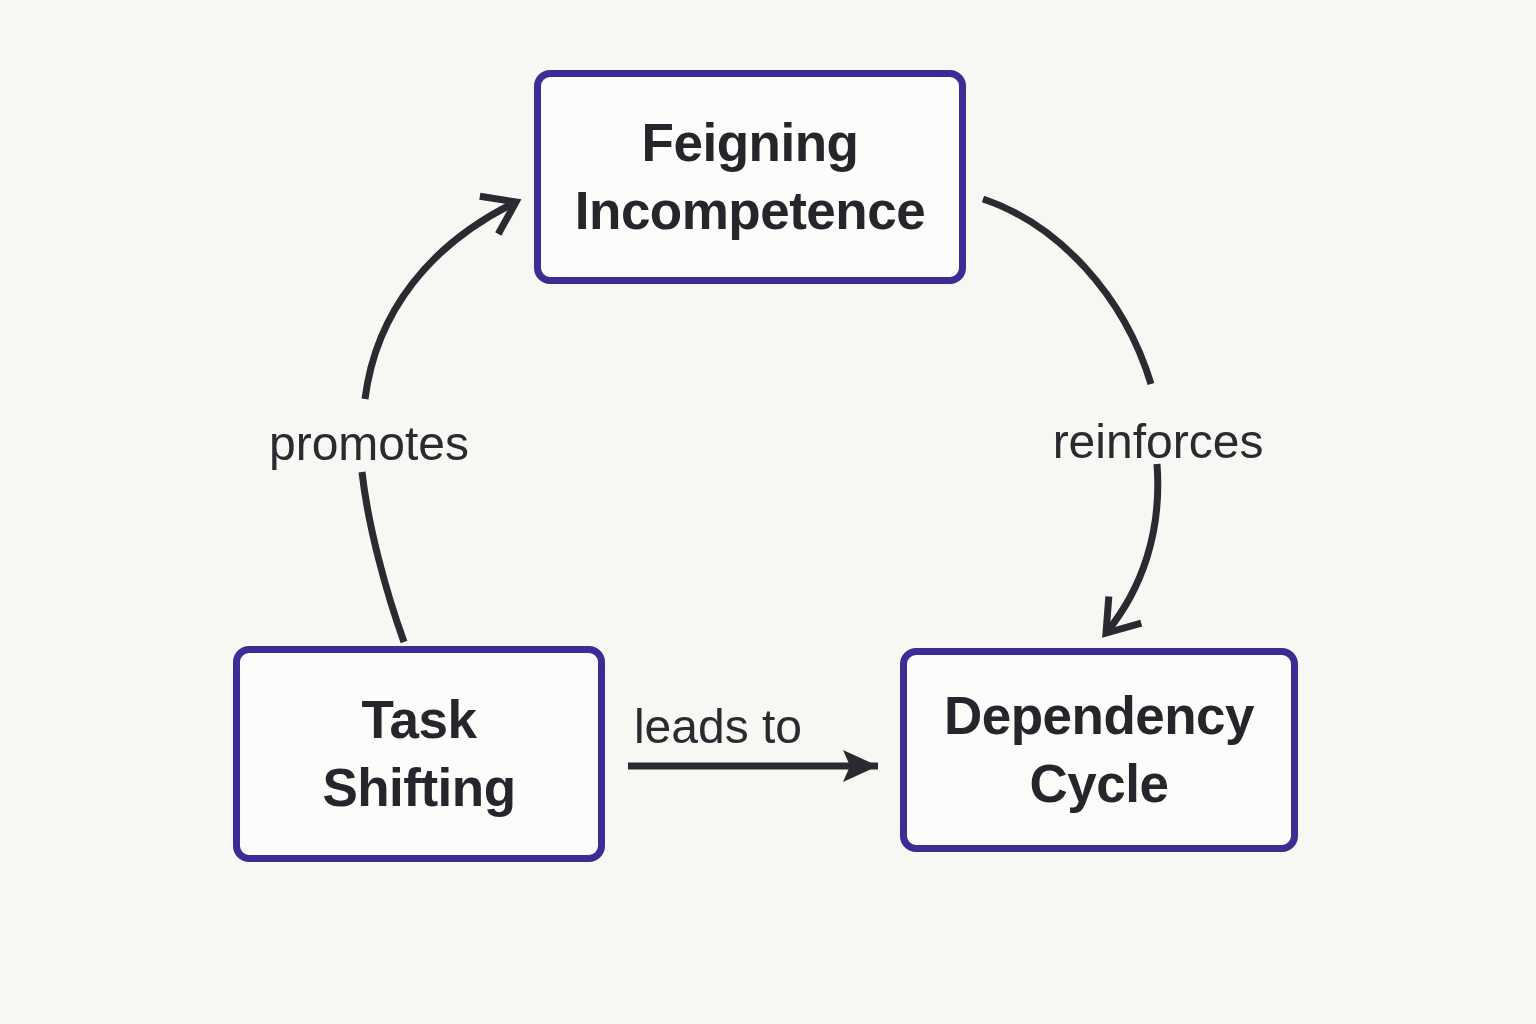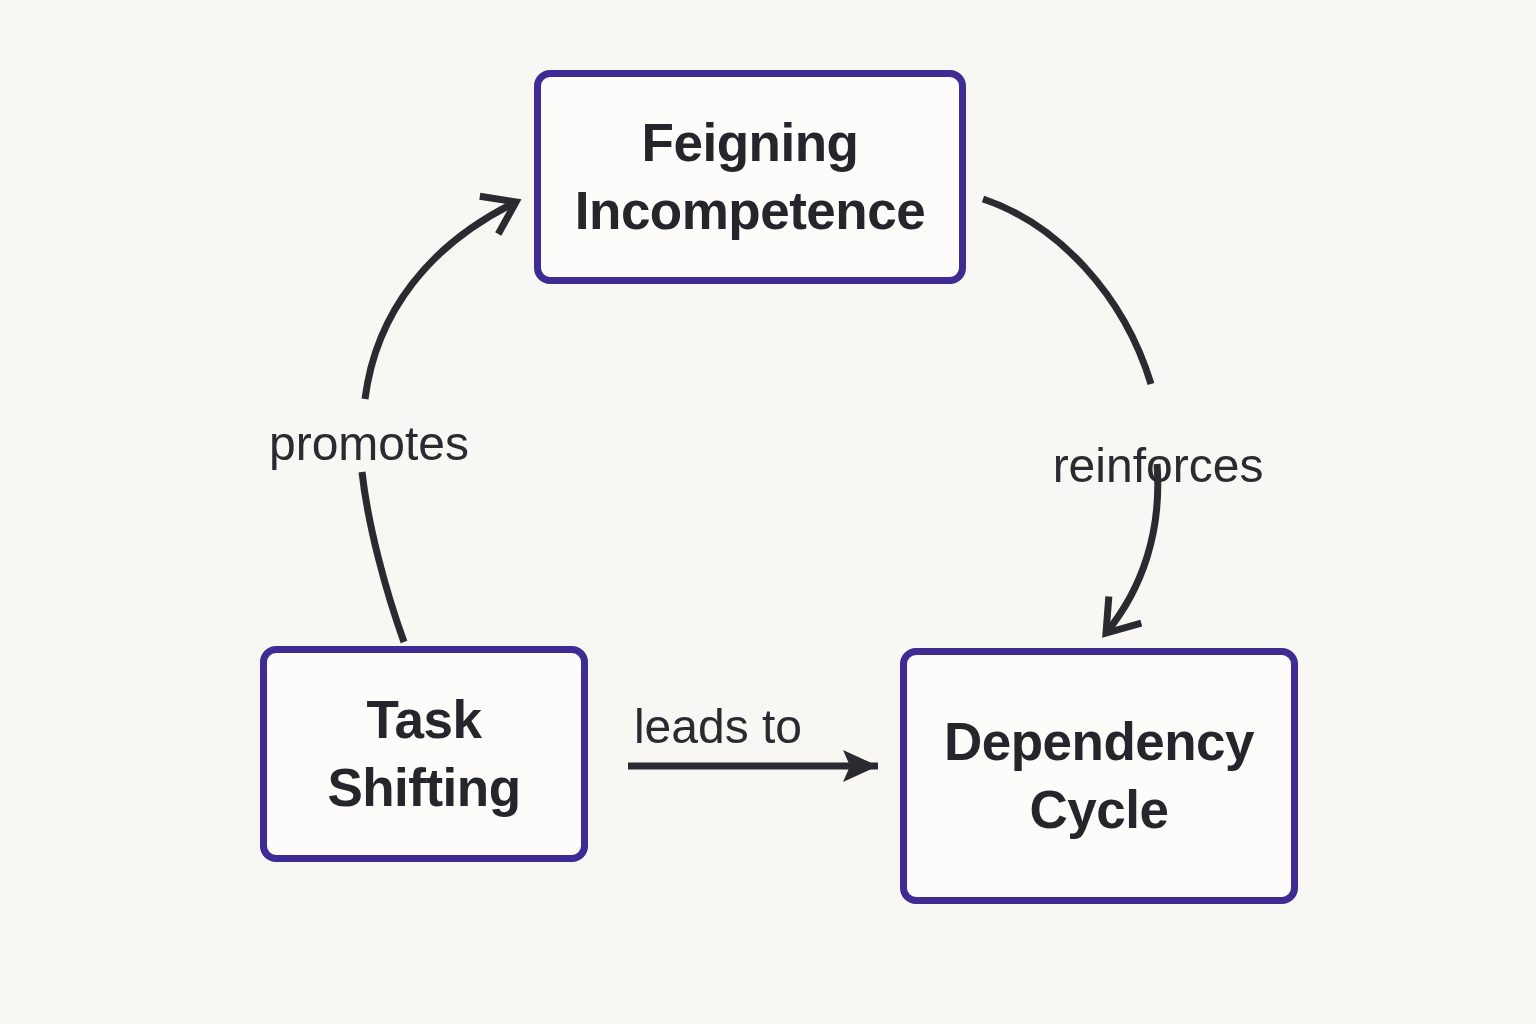--- a/index.html
+++ b/index.html
@@ -36,33 +36,33 @@
   }
   .node .node-label {
     font-size: 53px;
     font-weight: 700;
     line-height: 1.28;
     color: #26252c;
     white-space: pre-line;
     letter-spacing: -0.5px;
   }
   .node-feigning   { left: 534px; top: 70px;  width: 432px; height: 214px; }
-  .node-task       { left: 233px; top: 646px; width: 328px; height: 216px; margin-left: 27px; }
-  .node-dependency { left: 900px; top: 648px; width: 398px; height: 256px; }
+  .node-task       { left: 233px; top: 646px; width: 372px; height: 216px; }
+  .node-dependency { left: 900px; top: 648px; width: 398px; height: 204px; }
   .edge-label {
     position: absolute;
     transform: translate(-50%, -50%);
     font-size: 48px;
     font-weight: 400;
     color: #2b2a31;
     white-space: nowrap;
     text-align: right;
   }
   .edge-label-promotes   { left: 369px;  top: 443px; }
-  .edge-label-reinforces { left: 1158px; top: 441px; margin-top: 24px; }
+  .edge-label-reinforces { left: 1158px; top: 441px; }
   .edge-label-leads-to   { left: 718px;  top: 726px; }
 </style>
 </head>
 <body>
 
 <div class="canvas">
 
   <svg class="arrows" viewBox="0 0 1536 1024" xmlns="http://www.w3.org/2000/svg" aria-hidden="true">
     <defs>
       <marker id="chev" markerUnits="userSpaceOnUse" markerWidth="90" markerHeight="90" viewBox="-45 -45 90 90" refX="0" refY="0" orient="auto">

